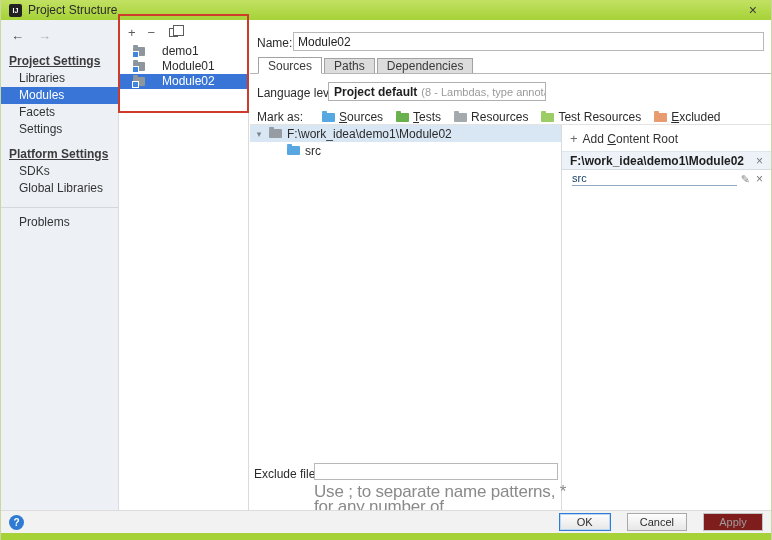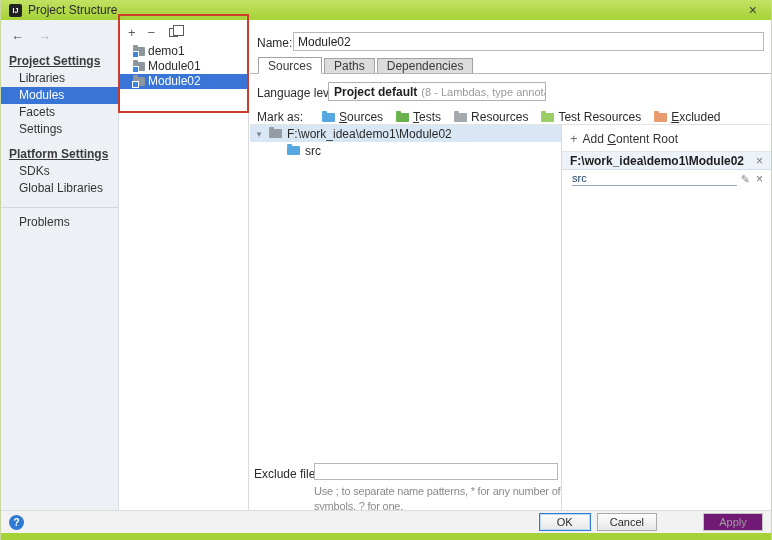--- a/index.html
+++ b/index.html
@@ -31,21 +31,21 @@
   .side-sep { border-top: 1px solid #d3d8de; margin: 10px 0 6px 0; }
 
   
   .module-panel { position: absolute; top: 20px; left: 118px; width: 130px; bottom: 30px;
                   background: #fff; border-right: 1px solid #dadada; }
   .module-toolbar { display: flex; align-items: center; gap: 12px; padding: 7px 0 6px 9px;
                     color: #5c5c5c; font-size: 13px; height: 24px; }
   .copy-icon { width: 9px; height: 9px; border: 1px solid #5c5c5c; position: relative; margin-left: 2px; }
   .copy-icon::before { content: ''; position: absolute; top: -4px; left: 3px; width: 9px;
                        height: 9px; border: 1px solid #5c5c5c; background: #fff; }
-  .module-item { display: flex; align-items: center; gap: 3px; height: 15px;
+  .module-item { display: flex; align-items: center; gap: 17px; height: 15px;
                  padding-left: 14px; margin-bottom: 0; line-height: 15px; }
   .module-item.selected { background: #3875d6; color: #fff; }
   .mod-icon { width: 12px; height: 9px; background: #8d959d; border-radius: 1px;
               position: relative; flex: none; }
   .mod-icon::before { content: ''; position: absolute; top: -2px; left: 0; width: 5px;
                       height: 2px; background: #8d959d; border-radius: 1px 1px 0 0; }
   .mod-icon::after { content: ''; position: absolute; left: -1px; bottom: -2px; width: 5px;
                      height: 5px; background: #3e86e0; border: 1px solid #fff; }
 
   
@@ -106,34 +106,34 @@
   .sf-text { flex: 1; border-bottom: 1px solid #90a7bf; color: #173e66; font-size: 11px;
              padding-bottom: 1px; }
   .pencil { color: #8a8a8a; font-size: 11px; margin: 0 6px 0 4px; }
   .sf-x { color: #777; font-size: 12px; }
 
   .exclude-label { position: absolute; left: 4px; top: 447px; }
   .exclude-input { position: absolute; left: 64px; top: 443px; width: 244px; height: 17px;
                    border: 1px solid #b8b8b8; font-size: 12px; padding: 0 3px;
                    font-family: "Liberation Sans", sans-serif; }
   .exclude-hint { position: absolute; left: 64px; top: 464px; width: 258px; color: #8a8a8a;
-                  font-size: 11px; line-height: 15px; letter-spacing: -0.2px; }
+                  font-size: 17px; line-height: 15px; letter-spacing: -0.2px; }
 
   
   .footer { position: absolute; left: 0; right: 0; bottom: 7px; height: 23px;
             background: #f2f2f2; border-top: 1px solid #dcdcdc; }
   .help { position: absolute; left: 8px; top: 4px; width: 15px; height: 15px; border-radius: 50%;
           background: #2f7bd3; color: #fff; font-size: 10px; font-weight: bold;
           text-align: center; line-height: 15px; }
-  .btns { position: absolute; right: 8px; top: 2px; display: flex; gap: 6px; }
+  .btns { position: absolute; right: 8px; top: 2px; display: flex; gap: 16px; }
   .btn { height: 18px; font-size: 11px; line-height: 16px; text-align: center;
          background: linear-gradient(#fdfdfd, #e7e7e7); border: 1px solid #a9a9a9;
          padding: 0 12px; min-width: 50px; color: #2b2b2b; }
   .btn-ok { border-color: #2e7cd6; box-shadow: inset 0 0 0 1px #bcd7f2; min-width: 52px; }
-  .btn-apply { color: #9e9e9e; border-color: #c3c3c3; background: #701a75; min-width: 60px; margin-left: 40px; }
+  .btn-apply { color: #9e9e9e; border-color: #c3c3c3; background: #7f1d1d; min-width: 60px; }
   .green-bottom { position: absolute; left: 0; right: 0; bottom: 0; height: 7px; background: #a6d237; }
 </style>
 </head>
 <body>
 
 <div class="window">
 
   <div class="titlebar">
     <div class="logo">IJ</div>
     <div class="title-text">Project Structure</div>

